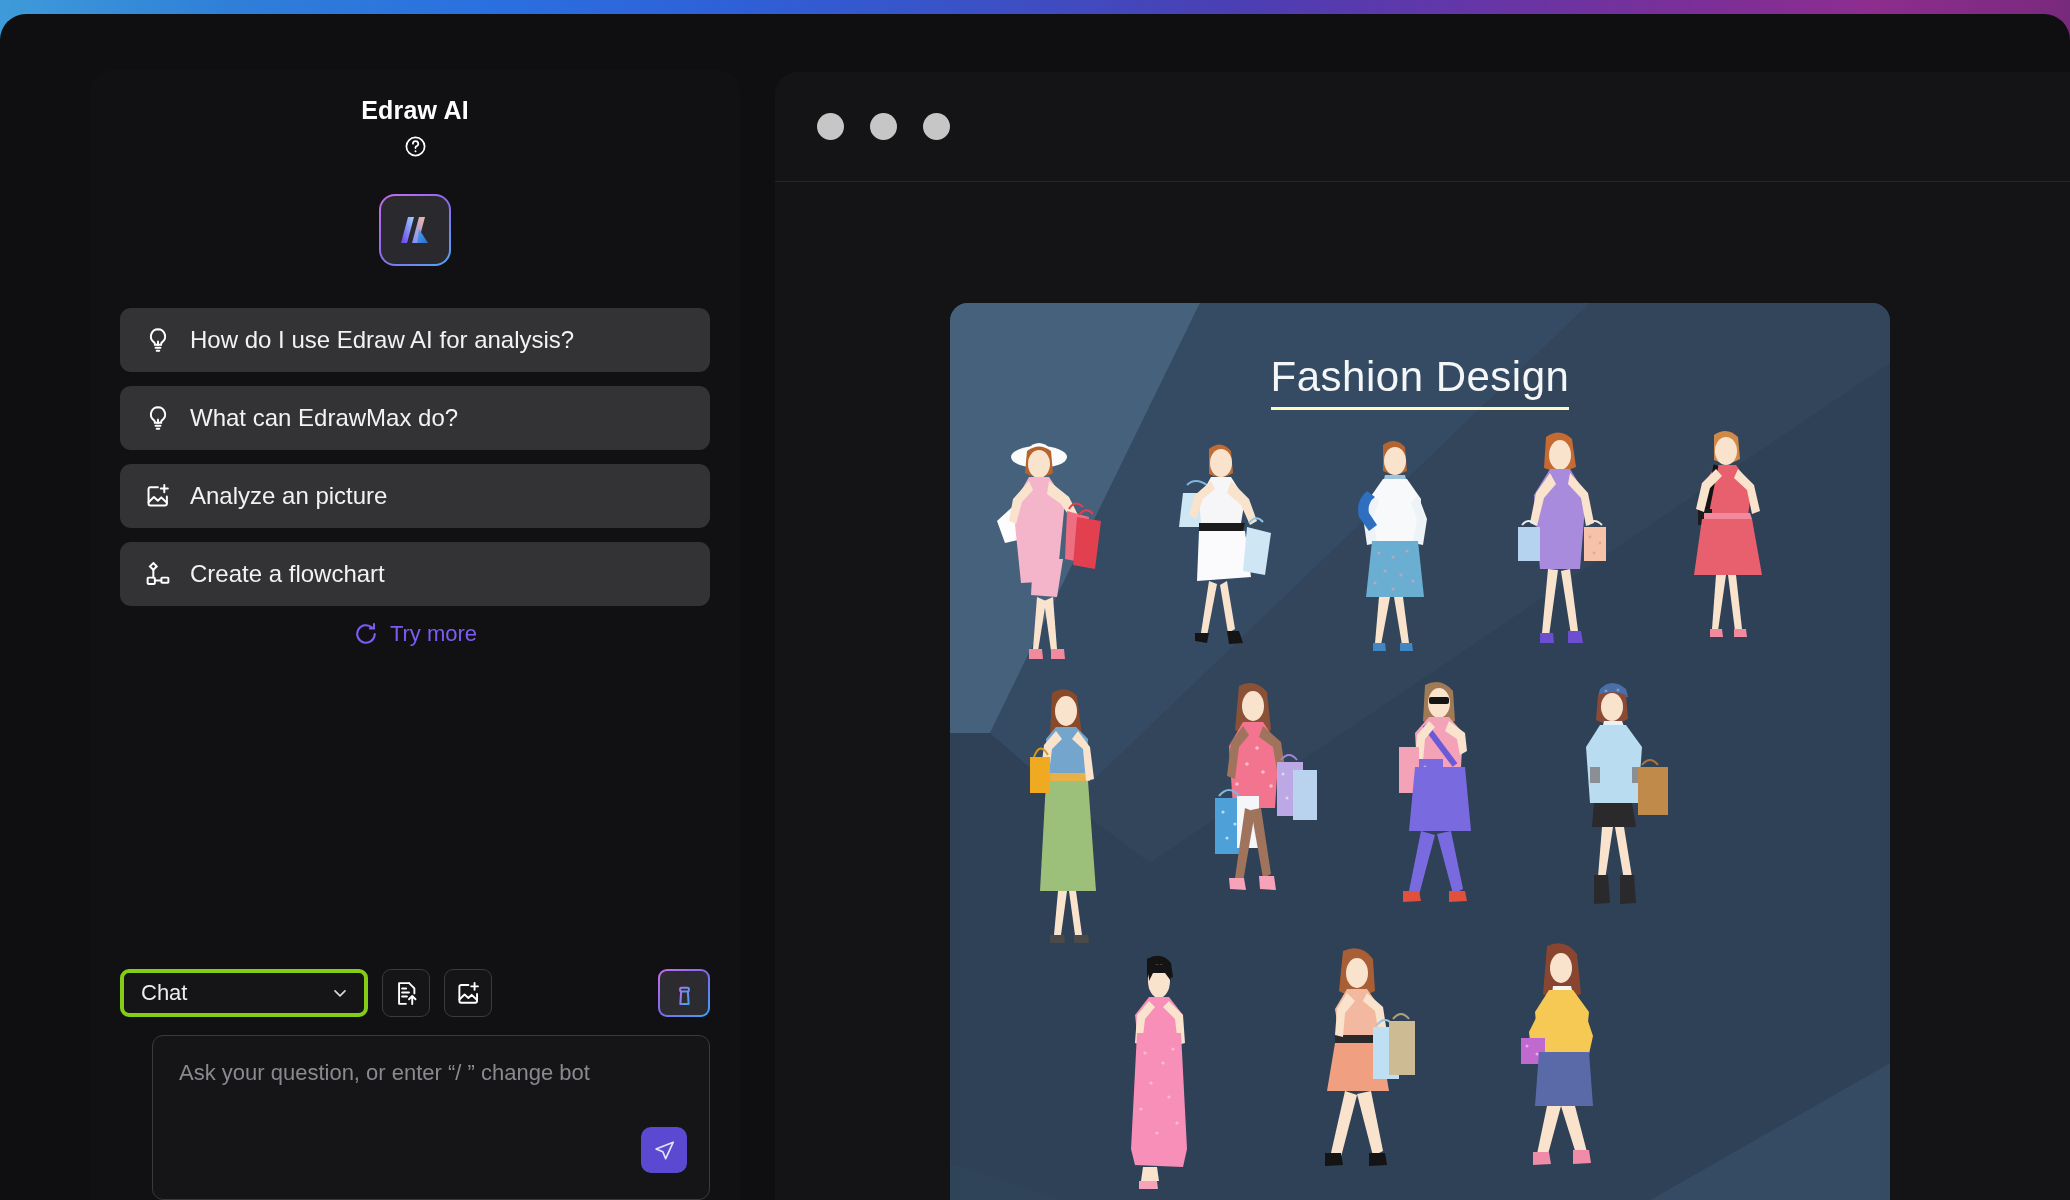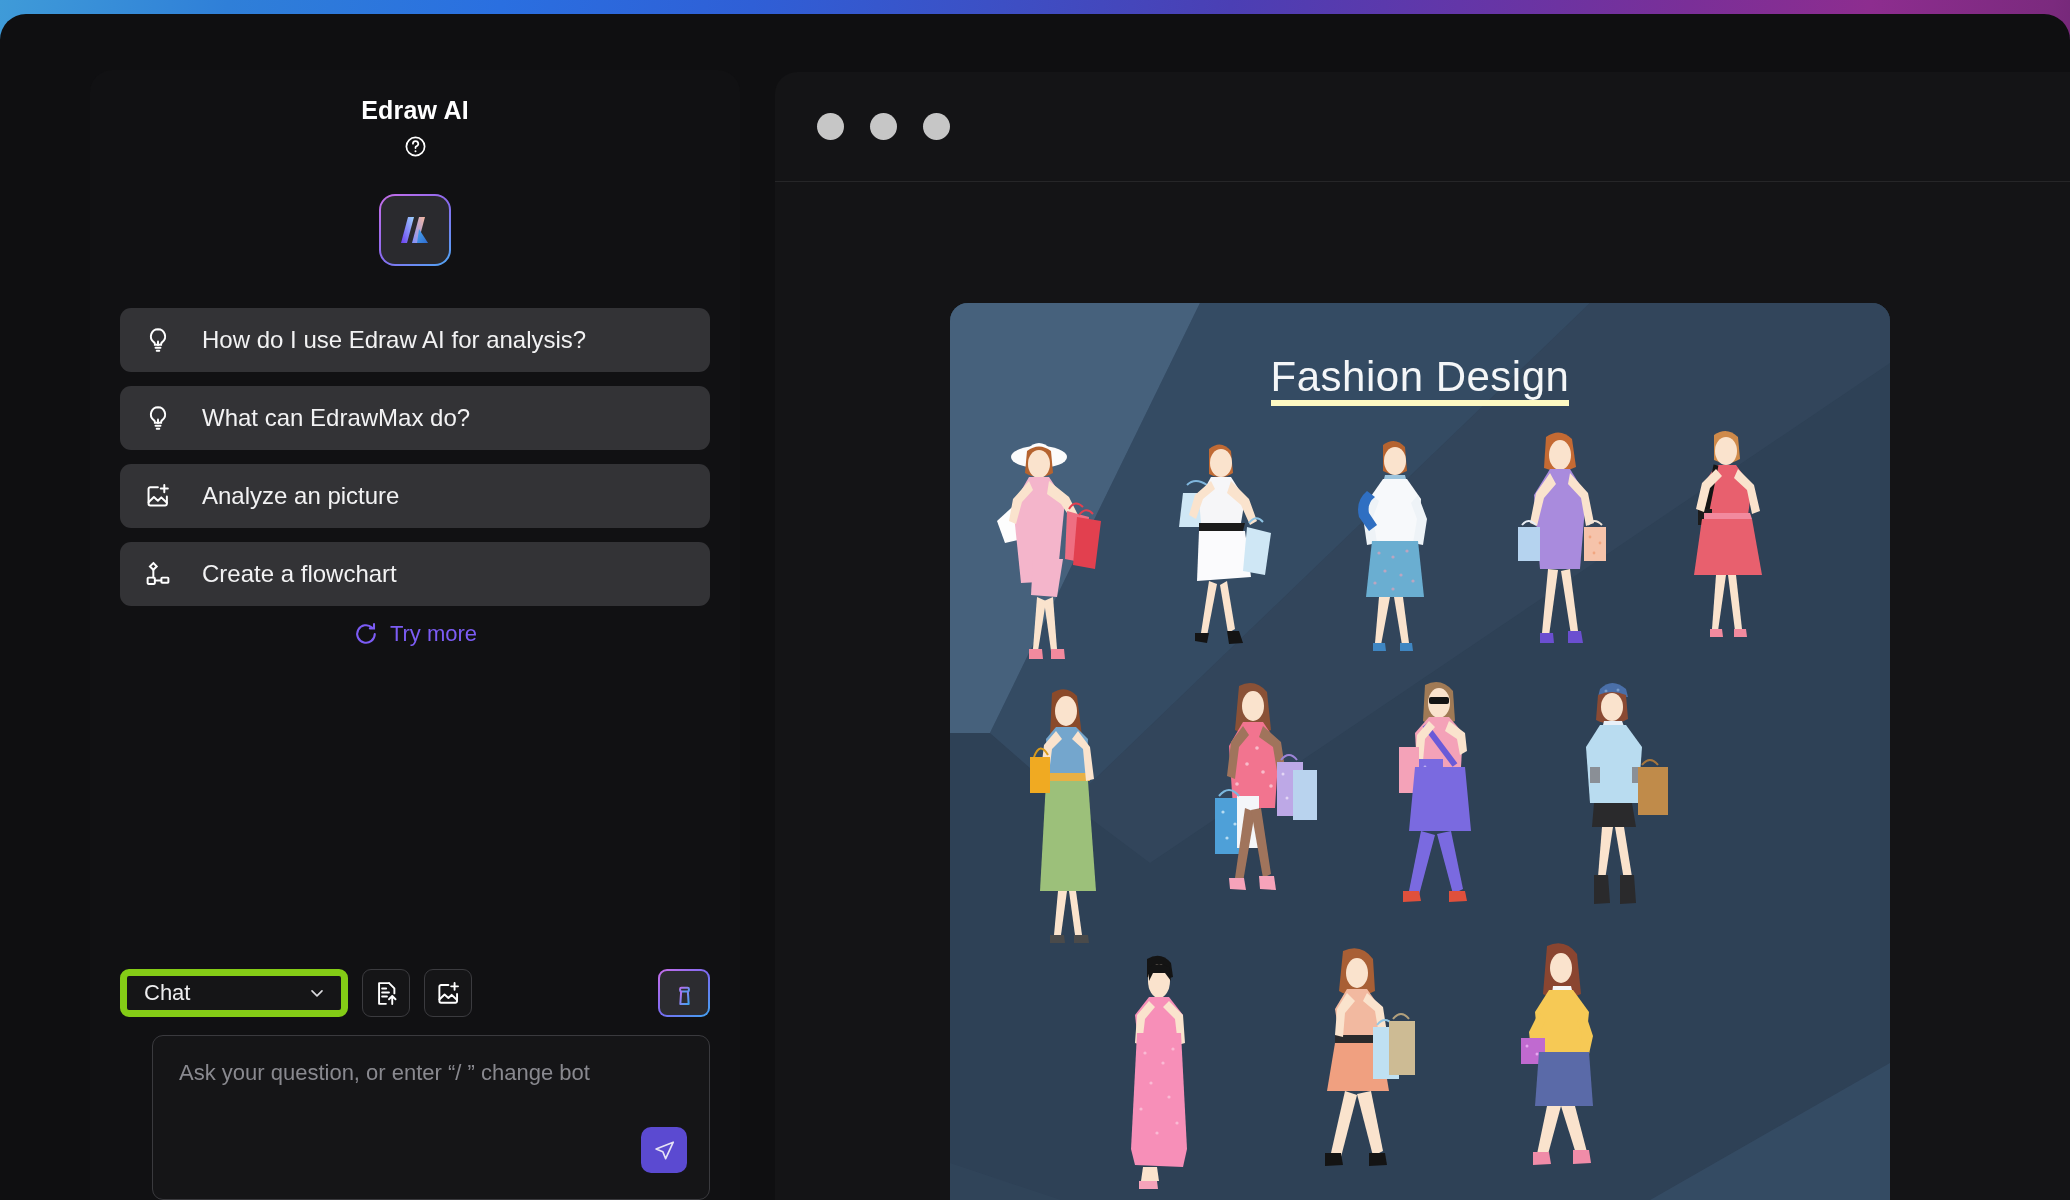--- a/index.html
+++ b/index.html
@@ -47,35 +47,35 @@
     display:flex; align-items:center; justify-content:center;
   }
 
   
   #suggestions { margin:42px 30px 0 30px; display:flex; flex-direction:column; gap:14px; }
   .sugg {
     height:64px; border-radius:11px; background:#333336;
     display:flex; align-items:center; padding:0 0 0 24px; gap:18px;
     cursor:pointer;
   }
-  .sugg-label { color:#f2f2f3; font-size:24px;margin-left:12px; }
+  .sugg-label { color:#f2f2f3; font-size:24px; }
   .sugg-icon { width:28px; height:28px; flex:0 0 28px; display:block; }
 
   #try-more {
     margin-top:15px; display:flex; align-items:center; justify-content:center;
     gap:11px; cursor:pointer;
   }
   #try-more-label { color:#7c5cf5; font-size:22px; }
 
   
   #composer { position:absolute; left:30px; right:30px; bottom:0; }
   #tool-row { display:flex; align-items:center; gap:14px; margin-bottom:18px; }
   #model-select {
-    width:228px; height:48px; border-radius:9px;
-    border:7px solid #84cc16; background:#151517;
+    width:248px; height:48px; border-radius:9px;
+    border:4px solid #84cc16; background:#151517;
     display:flex; align-items:center; justify-content:space-between;
     padding:0 14px 0 17px; cursor:pointer;
   }
   #model-label { color:#ededef; font-size:22px; }
   .tool-btn {
     width:48px; height:48px; border-radius:9px;
     border:1px solid #3b3b3f; background:#151517;
     display:flex; align-items:center; justify-content:center; cursor:pointer;
   }
   #clear-btn {
@@ -112,21 +112,21 @@
   #canvas {
     position:absolute; left:175px; top:120px; width:940px; height:920px;
     border-radius:18px; overflow:hidden; background:#2e4156;
   }
   #canvas svg { position:absolute; inset:0; width:100%; height:100%; }
 
   #canvas-title {
     position:absolute; left:0; right:0; top:50px; text-align:center;
     color:#f4f6f8; font-size:42px; letter-spacing:.5px;
   }
-  #canvas-title span { border-bottom:6px solid #fef9c3; }
+  #canvas-title span { border-bottom:3px solid #fef9c3; padding-bottom:7px; }
 </style>
 </head>
 <body>
 
 <div id="desktop"></div>
 <div id="desk-dark"></div>
 
 <div id="ai-panel">
 
   <div id="ai-header">

